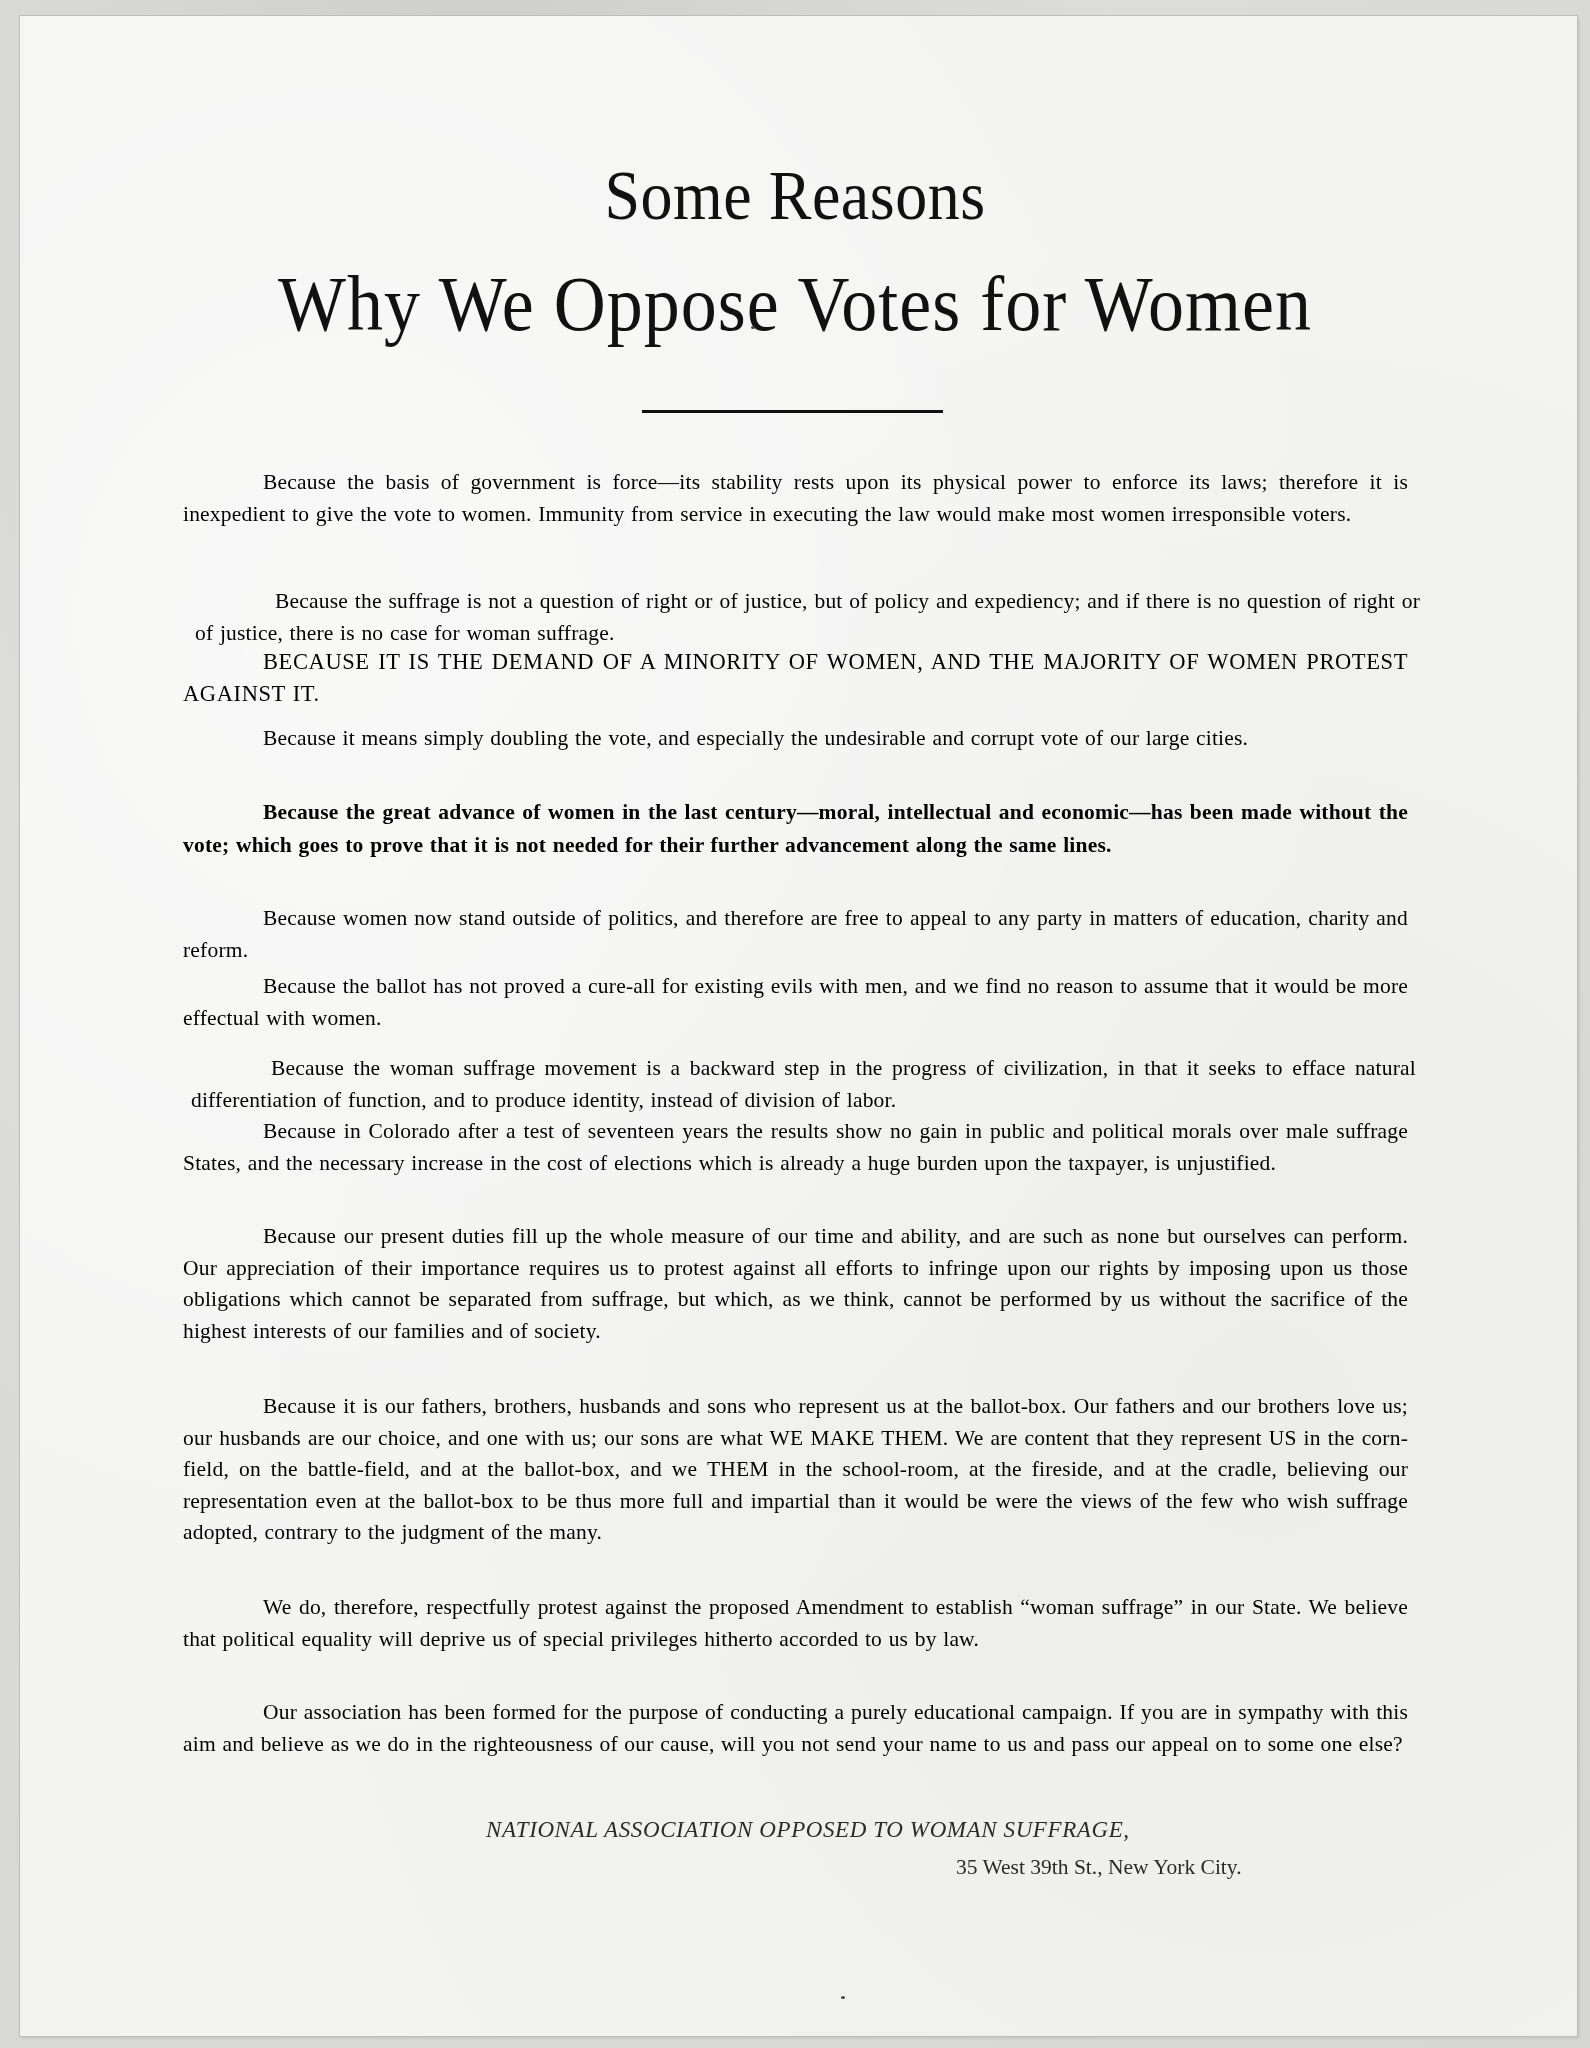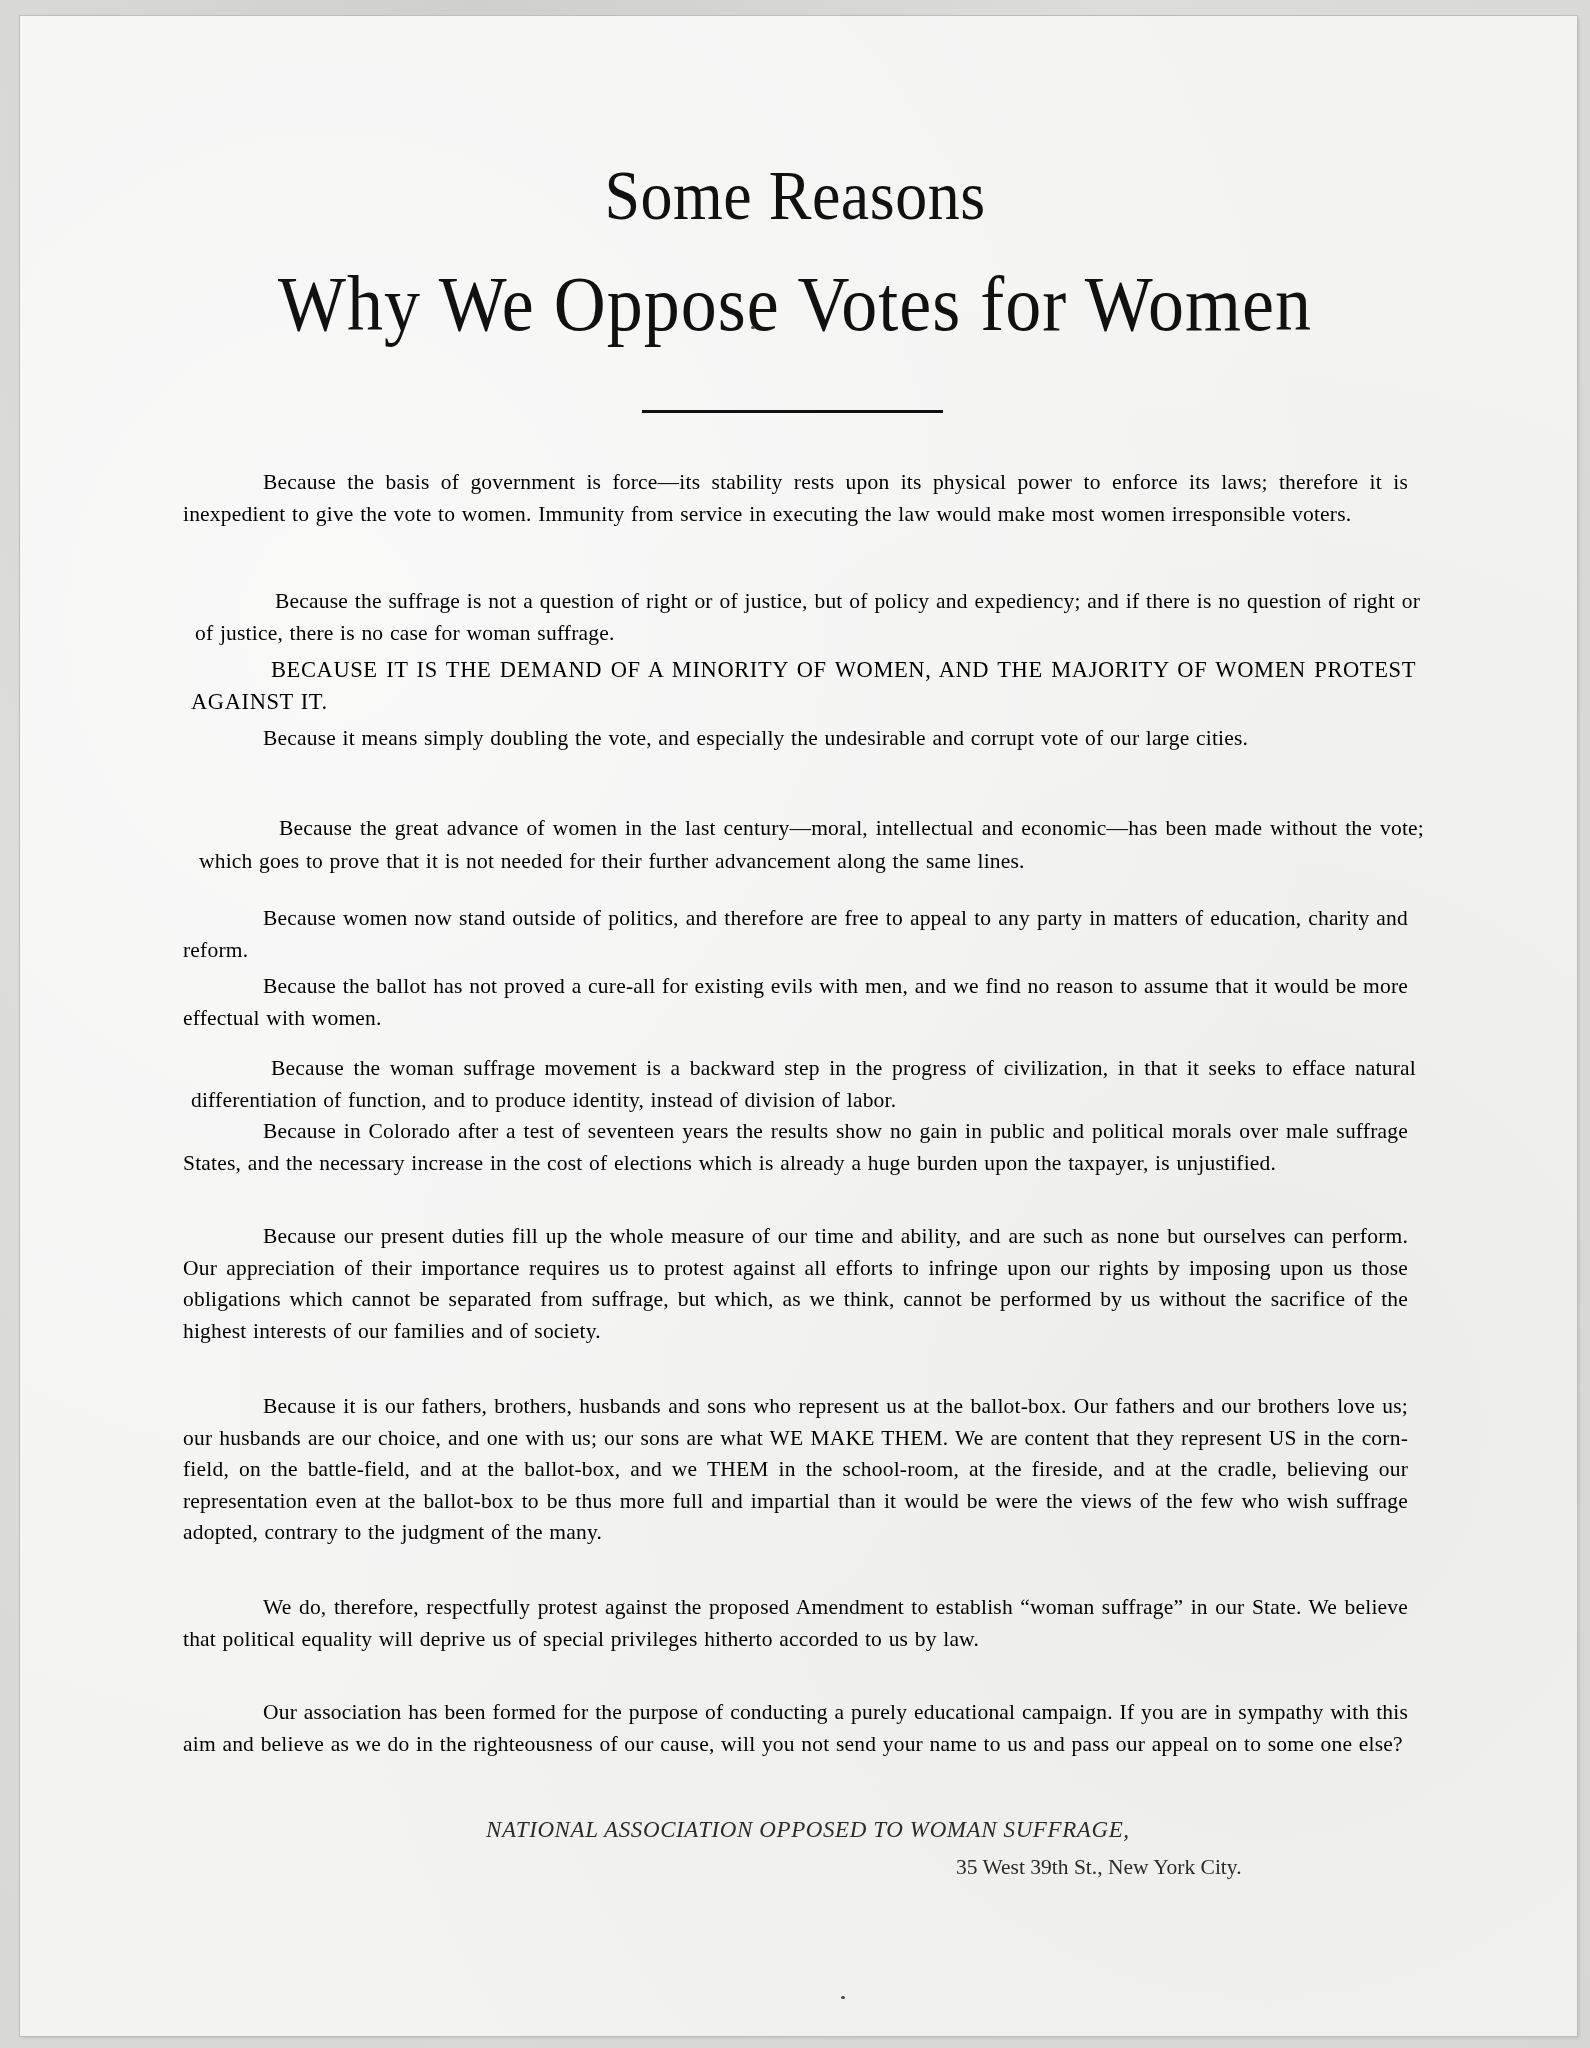--- a/index.html
+++ b/index.html
@@ -117,23 +117,23 @@
 
 <div class="sheet"></div>
 
 <h1 class="title-line title-1" style="margin:0;font-weight:normal;">Some Reasons</h1>
 <h1 class="title-line title-2" style="margin:0;font-weight:normal;">Why We Oppose Votes for Women</h1>
 
 <div class="rule"></div>
 
 <p class="para" style="top:467px;margin:0;">Because the basis of government is force—its stability rests upon its physical power to enforce its laws; therefore it is inexpedient to give the vote to women. Immunity from service in executing the law would make most women irresponsible voters.</p>
 <p class="para" style="top:574px;margin:12px;">Because the suffrage is not a question of right or of justice, but of policy and expediency; and if there is no question of right or of justice, there is no case for woman suffrage.</p>
-<p class="para caps" style="top:646px;margin:8px;">BECAUSE IT IS THE DEMAND OF A MINORITY OF WOMEN, AND THE MAJORITY OF WOMEN PROTEST AGAINST IT.</p>
+<p class="para caps" style="top:646px;margin:0;">BECAUSE IT IS THE DEMAND OF A MINORITY OF WOMEN, AND THE MAJORITY OF WOMEN PROTEST AGAINST IT.</p>
 <p class="para wide" style="top:720px;margin:0;line-height:37px;">Because it means simply doubling the vote, and especially the undesirable and corrupt vote of our large cities.</p>
-<p class="para wide" style="top:796px;margin:16px;">Because the great advance of women in the last century—moral, intellectual and economic—has been made without the vote; which goes to prove that it is not needed for their further advancement along the same lines.</p>
+<p class="para wide" style="top:796px;margin:0;font-weight:bold;">Because the great advance of women in the last century—moral, intellectual and economic—has been made without the vote; which goes to prove that it is not needed for their further advancement along the same lines.</p>
 <p class="para" style="top:903px;margin:0;">Because women now stand outside of politics, and therefore are free to appeal to any party in matters of education, charity and reform.</p>
 <p class="para" style="top:971px;margin:0;">Because the ballot has not proved a cure-all for existing evils with men, and we find no reason to assume that it would be more effectual with women.</p>
 <p class="para" style="top:1045px;margin:8px;">Because the woman suffrage movement is a backward step in the progress of civilization, in that it seeks to efface natural differentiation of function, and to produce identity, instead of division of labor.</p>
 <p class="para" style="top:1116px;margin:0;">Because in Colorado after a test of seventeen years the results show no gain in public and political morals over male suffrage States, and the necessary increase in the cost of elections which is already a huge burden upon the taxpayer, is unjustified.</p>
 <p class="para" style="top:1221px;margin:0;">Because our present duties fill up the whole measure of our time and ability, and are such as none but ourselves can perform. Our appreciation of their importance requires us to protest against all efforts to infringe upon our rights by imposing upon us those obligations which cannot be separated from suffrage, but which, as we think, cannot be performed by us without the sacrifice of the highest interests of our families and of society.</p>
 <p class="para" style="top:1391px;margin:0;">Because it is our fathers, brothers, husbands and sons who represent us at the ballot-box. Our fathers and our brothers love us; our husbands are our choice, and one with us; our sons are what WE MAKE THEM. We are content that they represent US in the corn-field, on the battle-field, and at the ballot-box, and we THEM in the school-room, at the fireside, and at the cradle, believing our representation even at the ballot-box to be thus more full and impartial than it would be were the views of the few who wish suffrage adopted, contrary to the judgment of the many.</p>
 <p class="para" style="top:1592px;margin:0;">We do, therefore, respectfully protest against the proposed Amendment to establish “woman suffrage” in our State. We believe that political equality will deprive us of special privileges hitherto accorded to us by law.</p>
 <p class="para" style="top:1697px;margin:0;">Our association has been formed for the purpose of conducting a purely educational campaign. If you are in sympathy with this aim and believe as we do in the righteousness of our cause, will you not send your name to us and pass our appeal on to some one else?</p>
 
 <div class="signature">NATIONAL ASSOCIATION OPPOSED TO WOMAN SUFFRAGE,</div>

